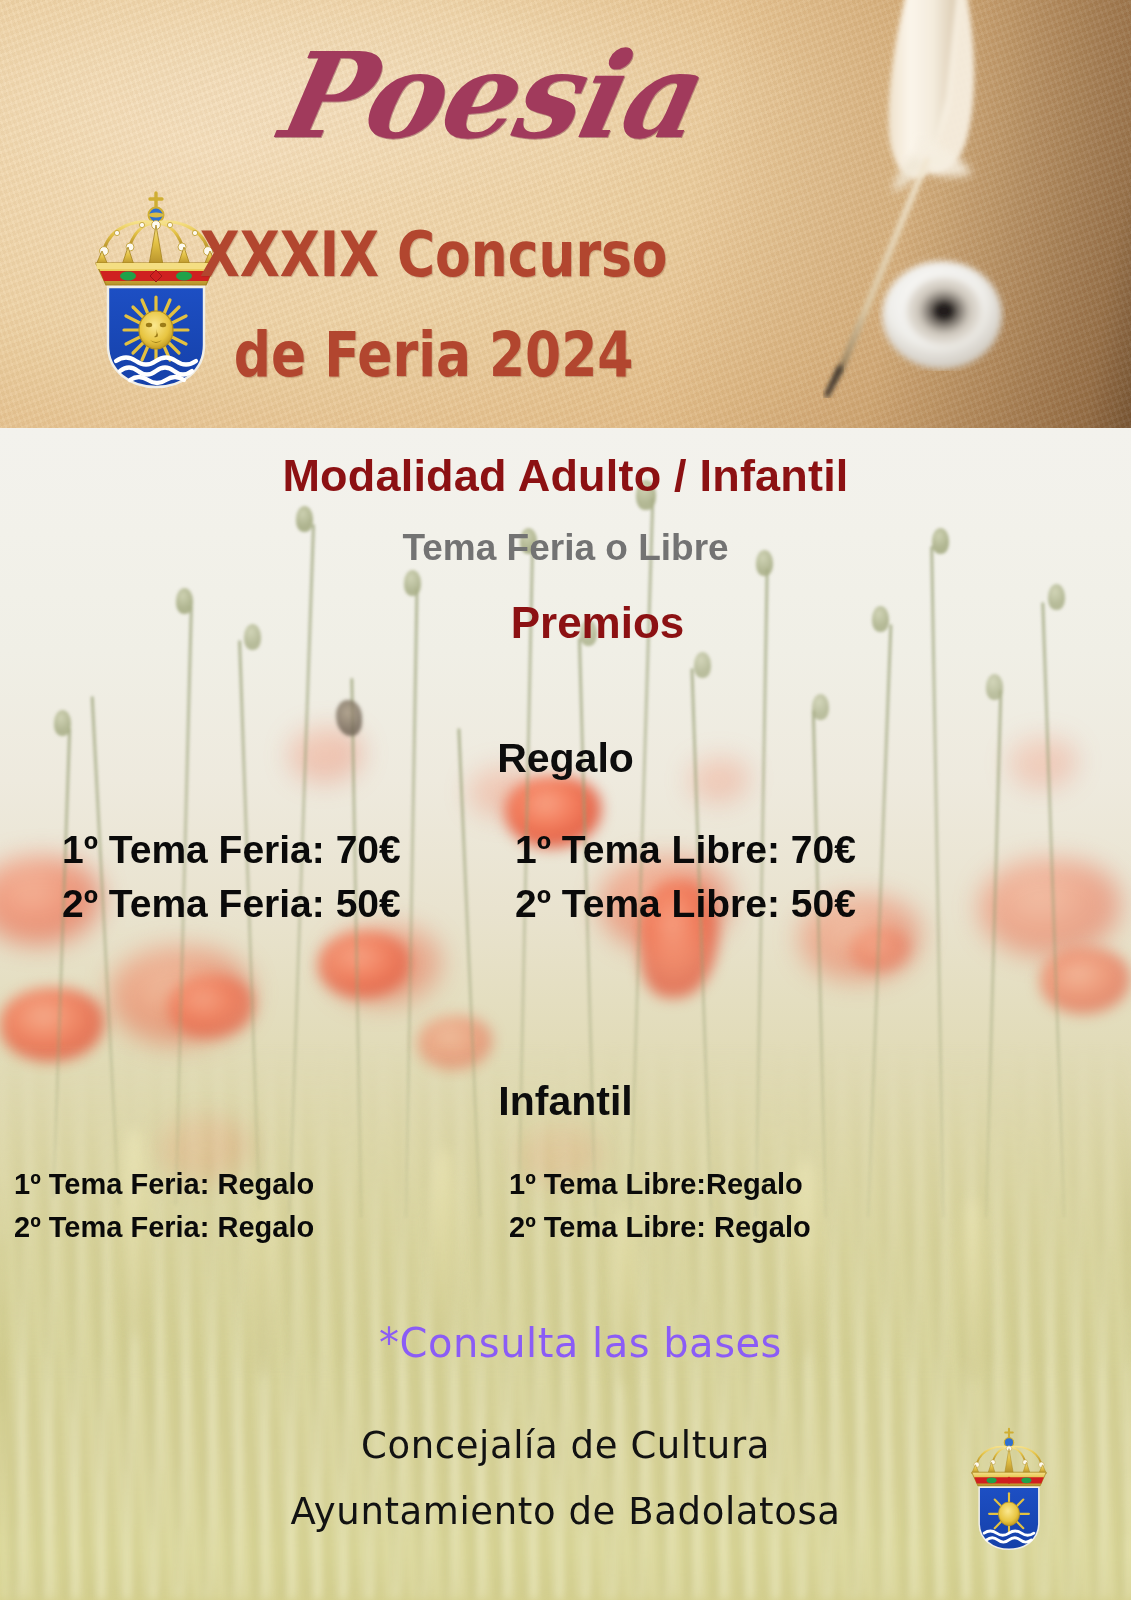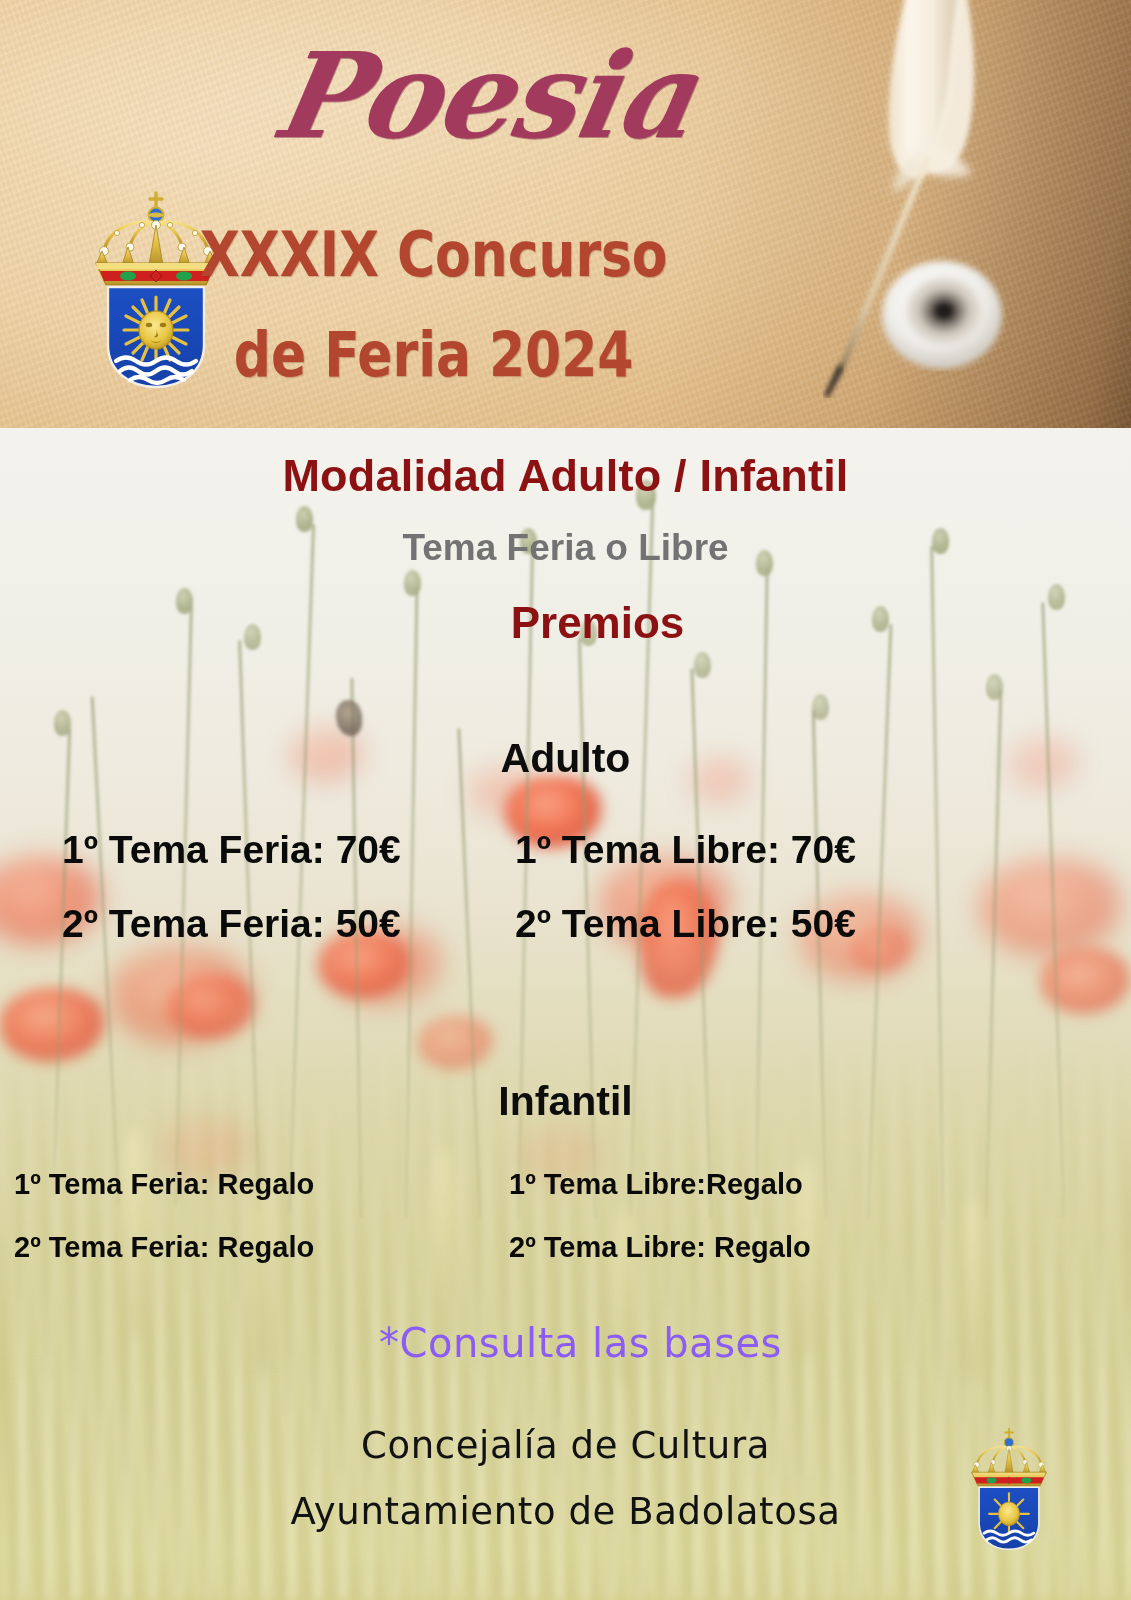--- a/index.html
+++ b/index.html
@@ -253,21 +253,21 @@
   }
   .cat-heading.adultos  { top: 735px; }
   .cat-heading.infantil { top: 1078px; }
 
   .prize-grid {
     position: absolute;
     width: 938px;
     left: 0;
     display: grid;
     grid-template-columns: 1fr 1fr;
-    row-gap: 30px;
+    row-gap: 10px;
     font-weight: 700;
     color: #0a0a0a;
   }
   .prize-grid.adultos  { top: 828px; font-size: 39px; }
   .prize-grid.infantil { top: 1168px; font-size: 29px; }
 
   .prize-grid .col-left  { text-align: left;  padding-left: 62px; }
   .prize-grid .col-right { text-align: left;  padding-left: 46px; }
   .prize-grid.infantil .col-left  { padding-left: 14px; }
   .prize-grid.infantil .col-right { padding-left: 40px; }
@@ -556,21 +556,21 @@
       <div style="position:absolute; left:960px; top:770px; width:26px; height:186px; border-radius:50%; background:linear-gradient(180deg,#eee8b6,#cac485);"></div>
     </div>
   </div>
 
   <div class="text-layer">
 
     <div class="modalidad">Modalidad Adulto / Infantil</div>
     <div class="tema">Tema Feria o Libre</div>
     <div class="premios">Premios</div>
 
-    <div class="cat-heading adultos">Adulto</div>
+    <div class="cat-heading adultos">Regalo</div>
     <div class="prize-grid adultos">
       <div class="col-left">1º Tema Feria: 70€</div>
       <div class="col-right">1º Tema Libre: 70€</div>
       <div class="col-left">2º Tema Feria: 50€</div>
       <div class="col-right">2º Tema Libre: 50€</div>
     </div>
 
     <div class="cat-heading infantil">Infantil</div>
     <div class="prize-grid infantil">
       <div class="col-left">1º Tema Feria: Regalo</div>

